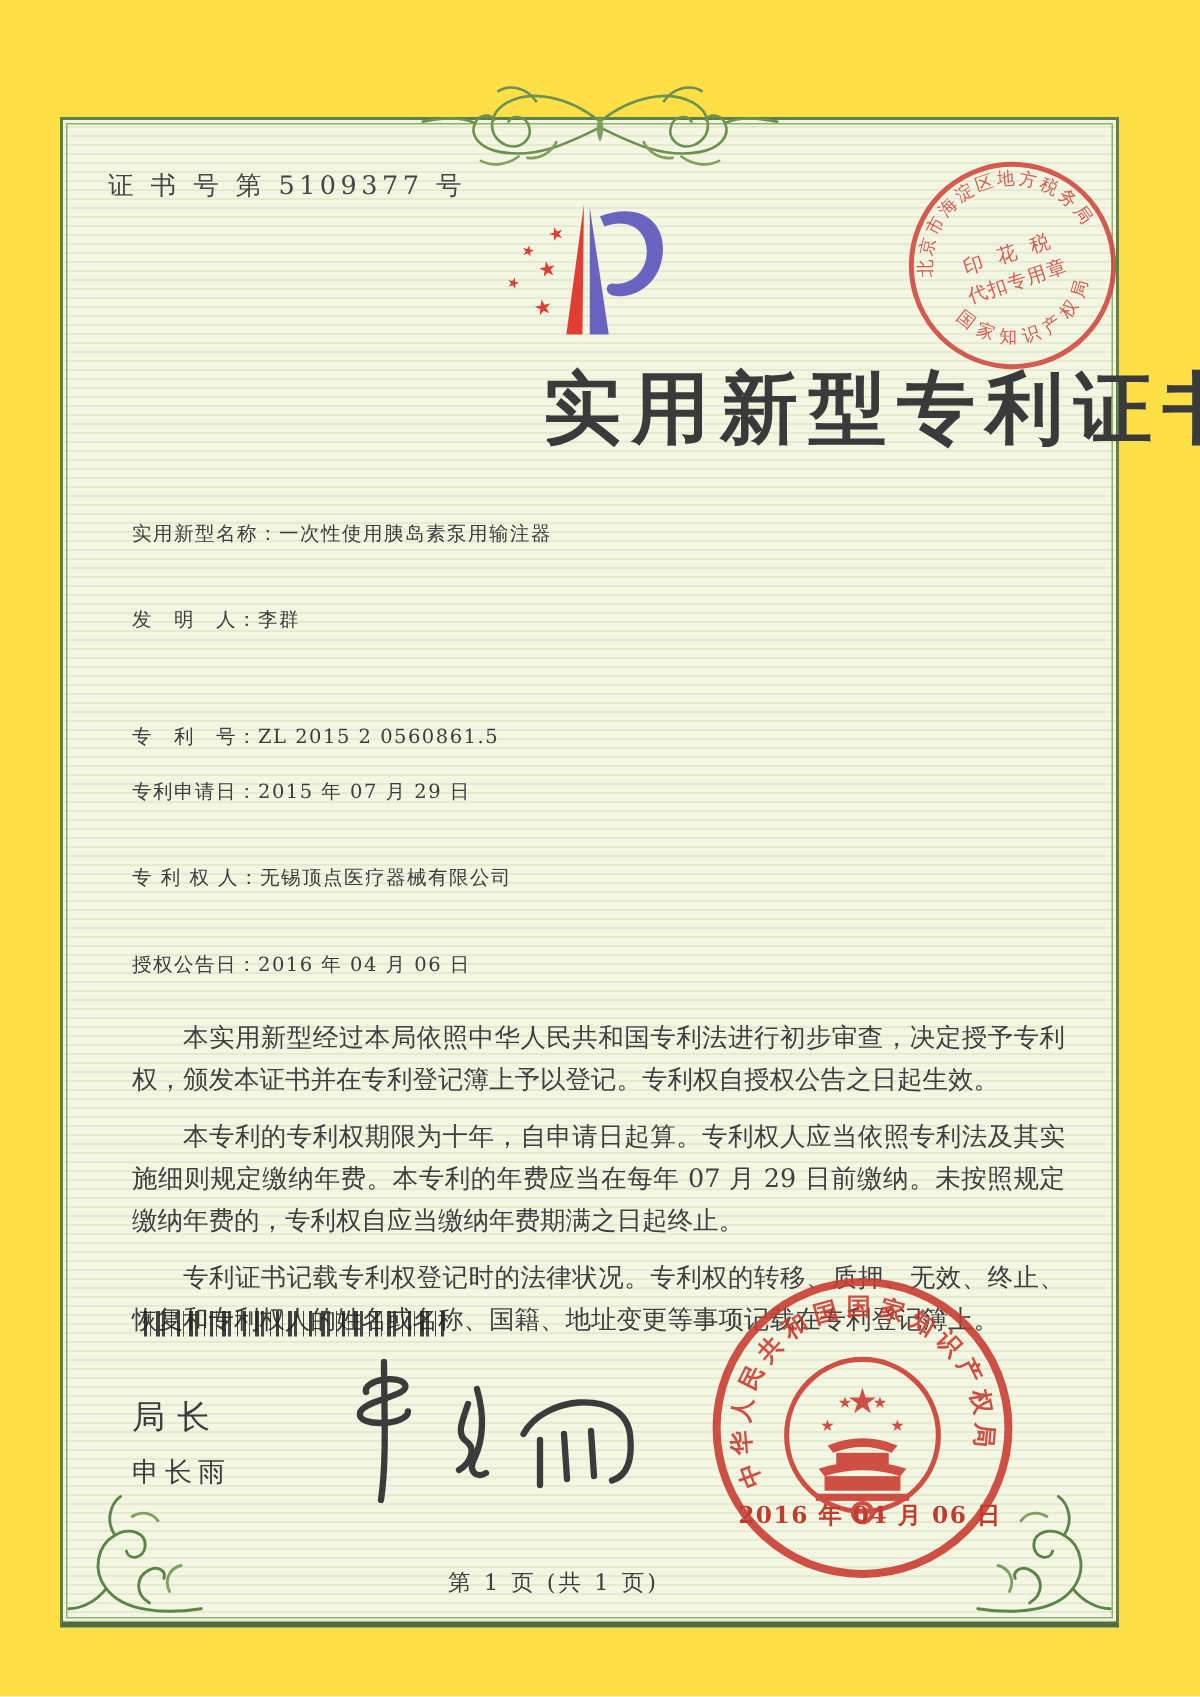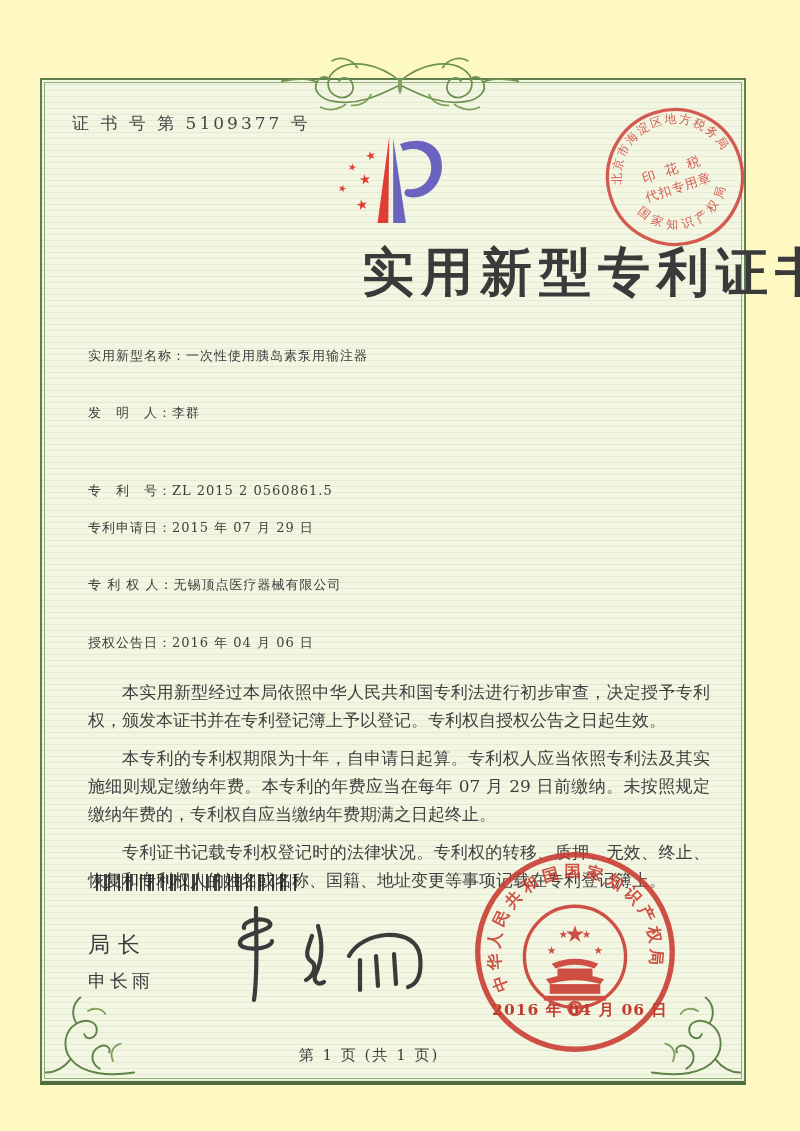--- a/index.html
+++ b/index.html
@@ -2,21 +2,21 @@
 <html><head>
 <meta charset="utf-8">
 <style>
   html,body{margin:0;padding:0;}
   body{
     width:800px;height:1131px;
     background:#fbfbf7;
     font-family:"DejaVu Serif","Liberation Serif",serif;
     position:relative;overflow:hidden;
   }
-  .page{position:absolute;inset:0;background:#fef9c3;}
+  .page{position:absolute;inset:0;background:#fde047;}
   
   .frame{
     position:absolute;left:40px;top:78px;width:706px;height:1007px;
     border:2px solid #5e7f4b;border-bottom:4px solid #4d6e3c;
     background:
       repeating-linear-gradient(0deg, rgba(168,192,128,.20) 0 1px, rgba(255,255,255,0) 1px 6px),
       #f3f6e3;
     box-sizing:border-box;
   }
   .frame-inner{position:absolute;inset:2px;border:1px solid #8fae72;pointer-events:none;}

